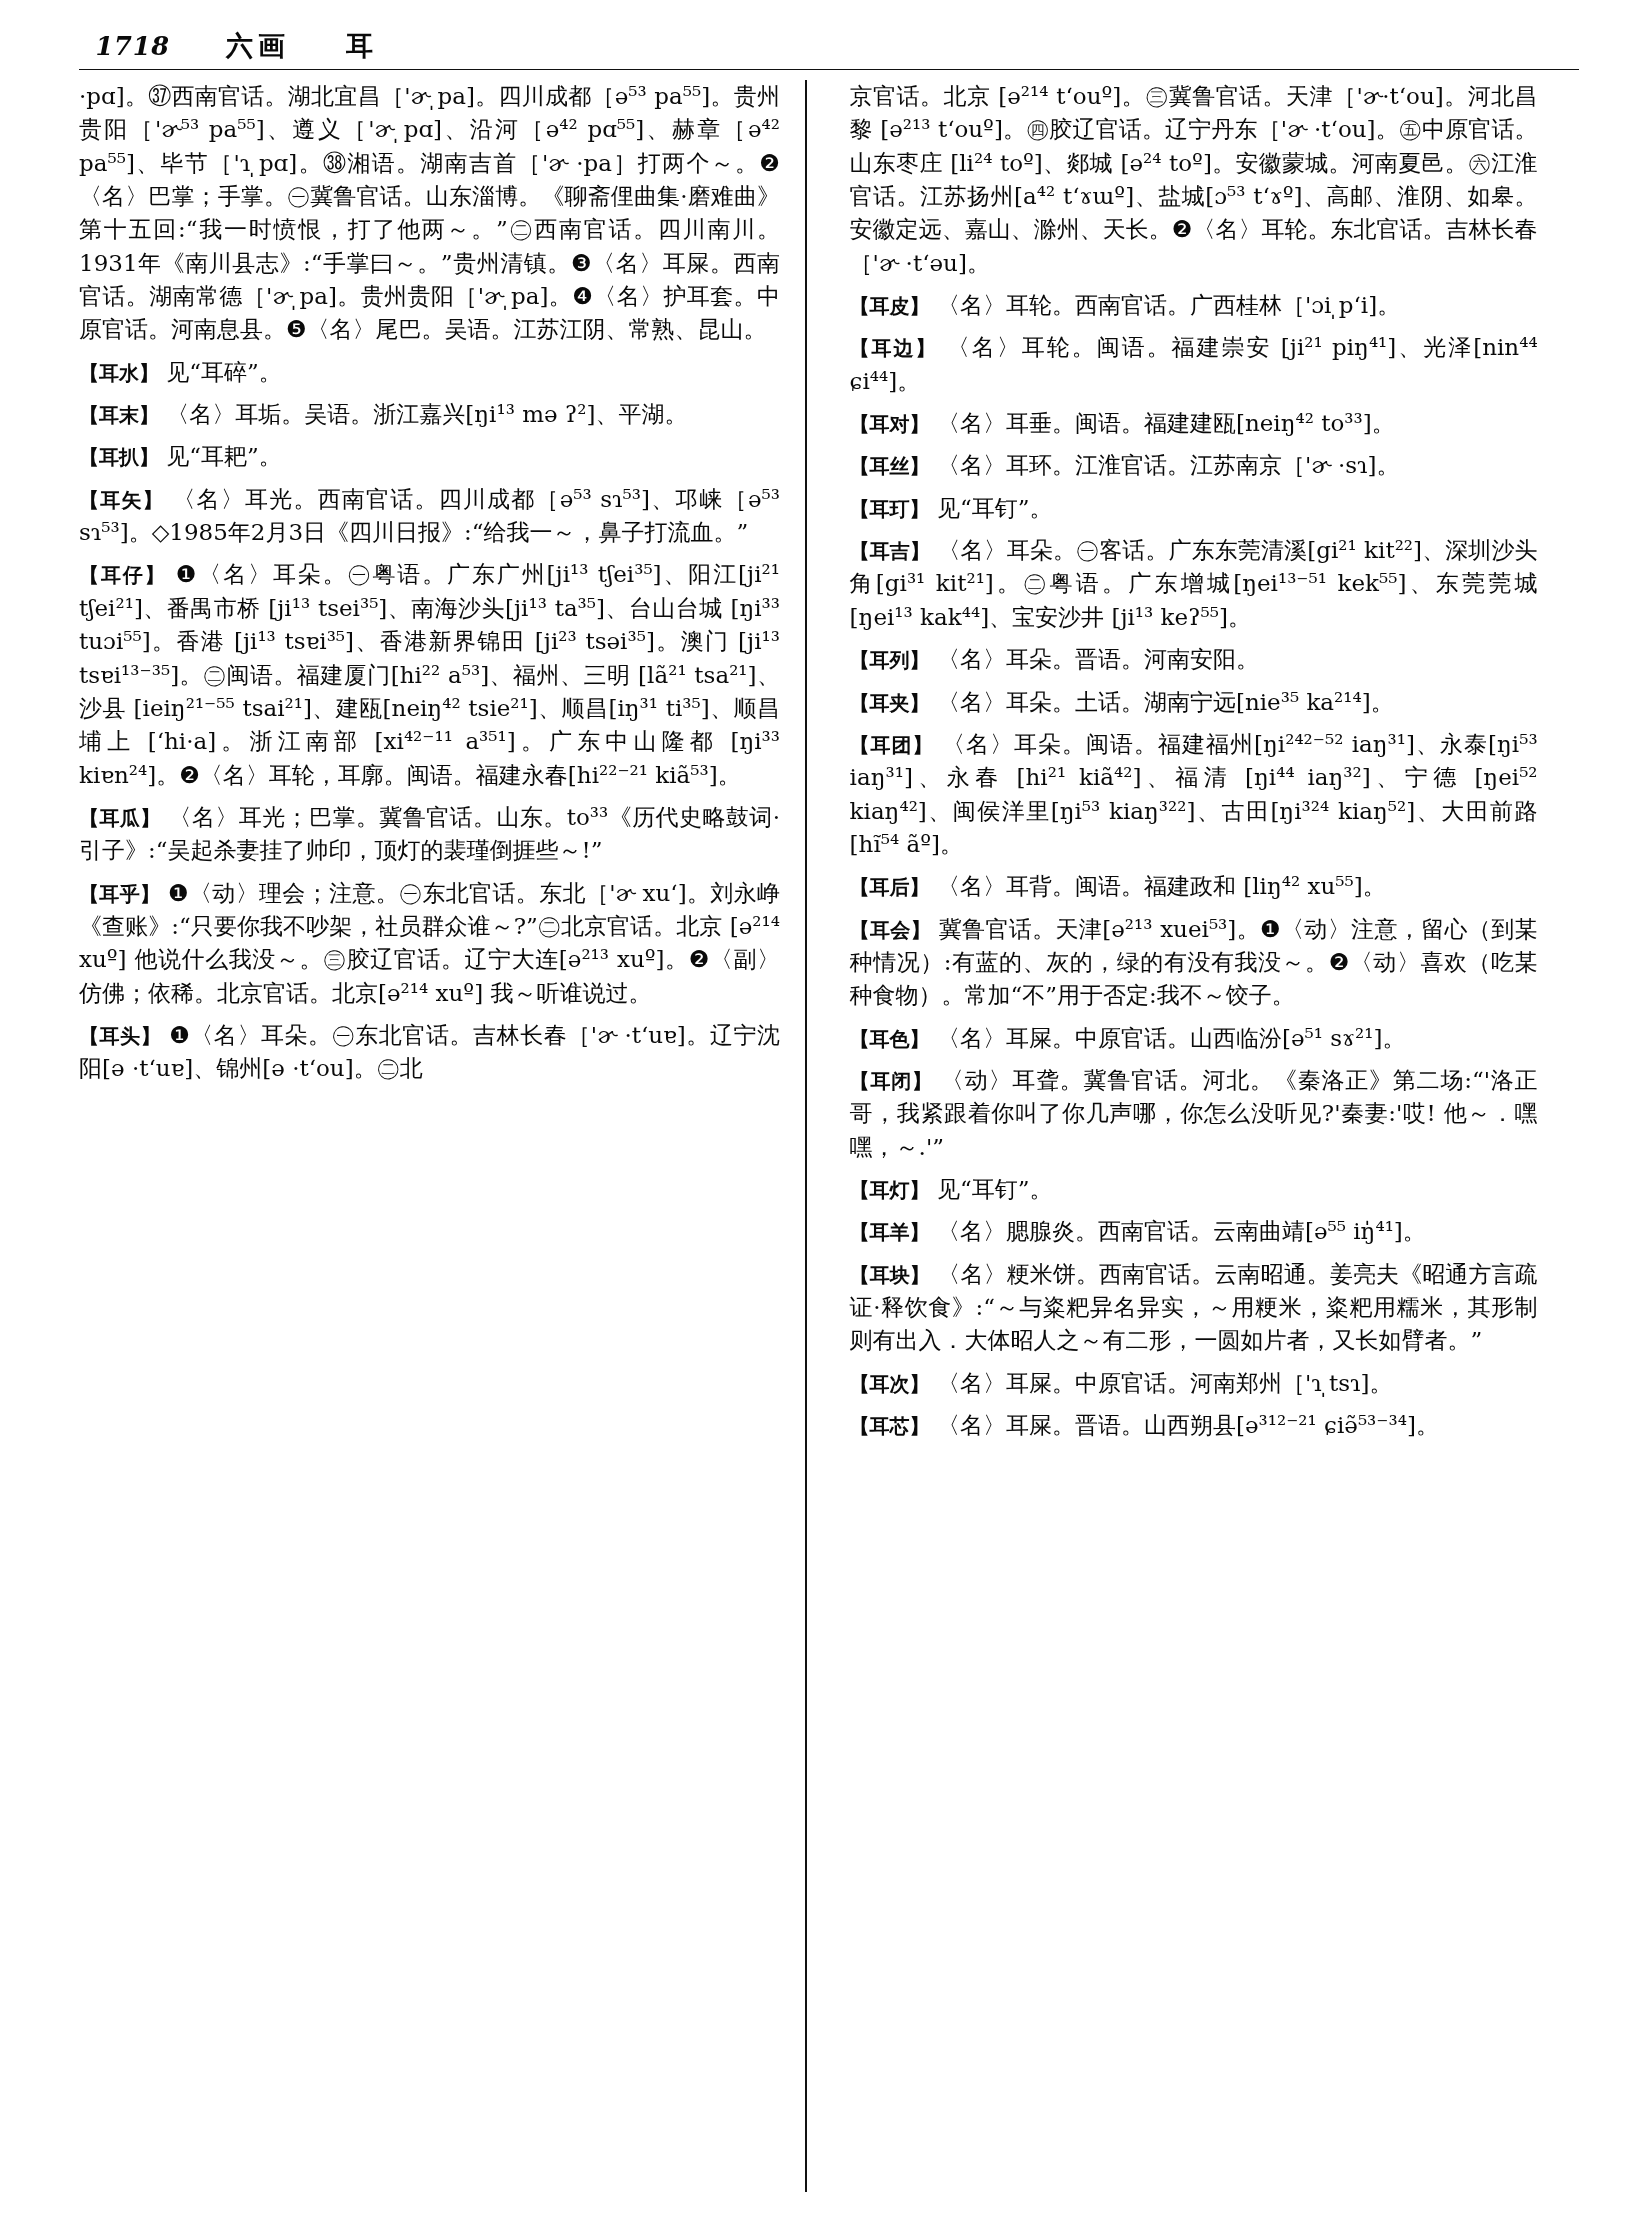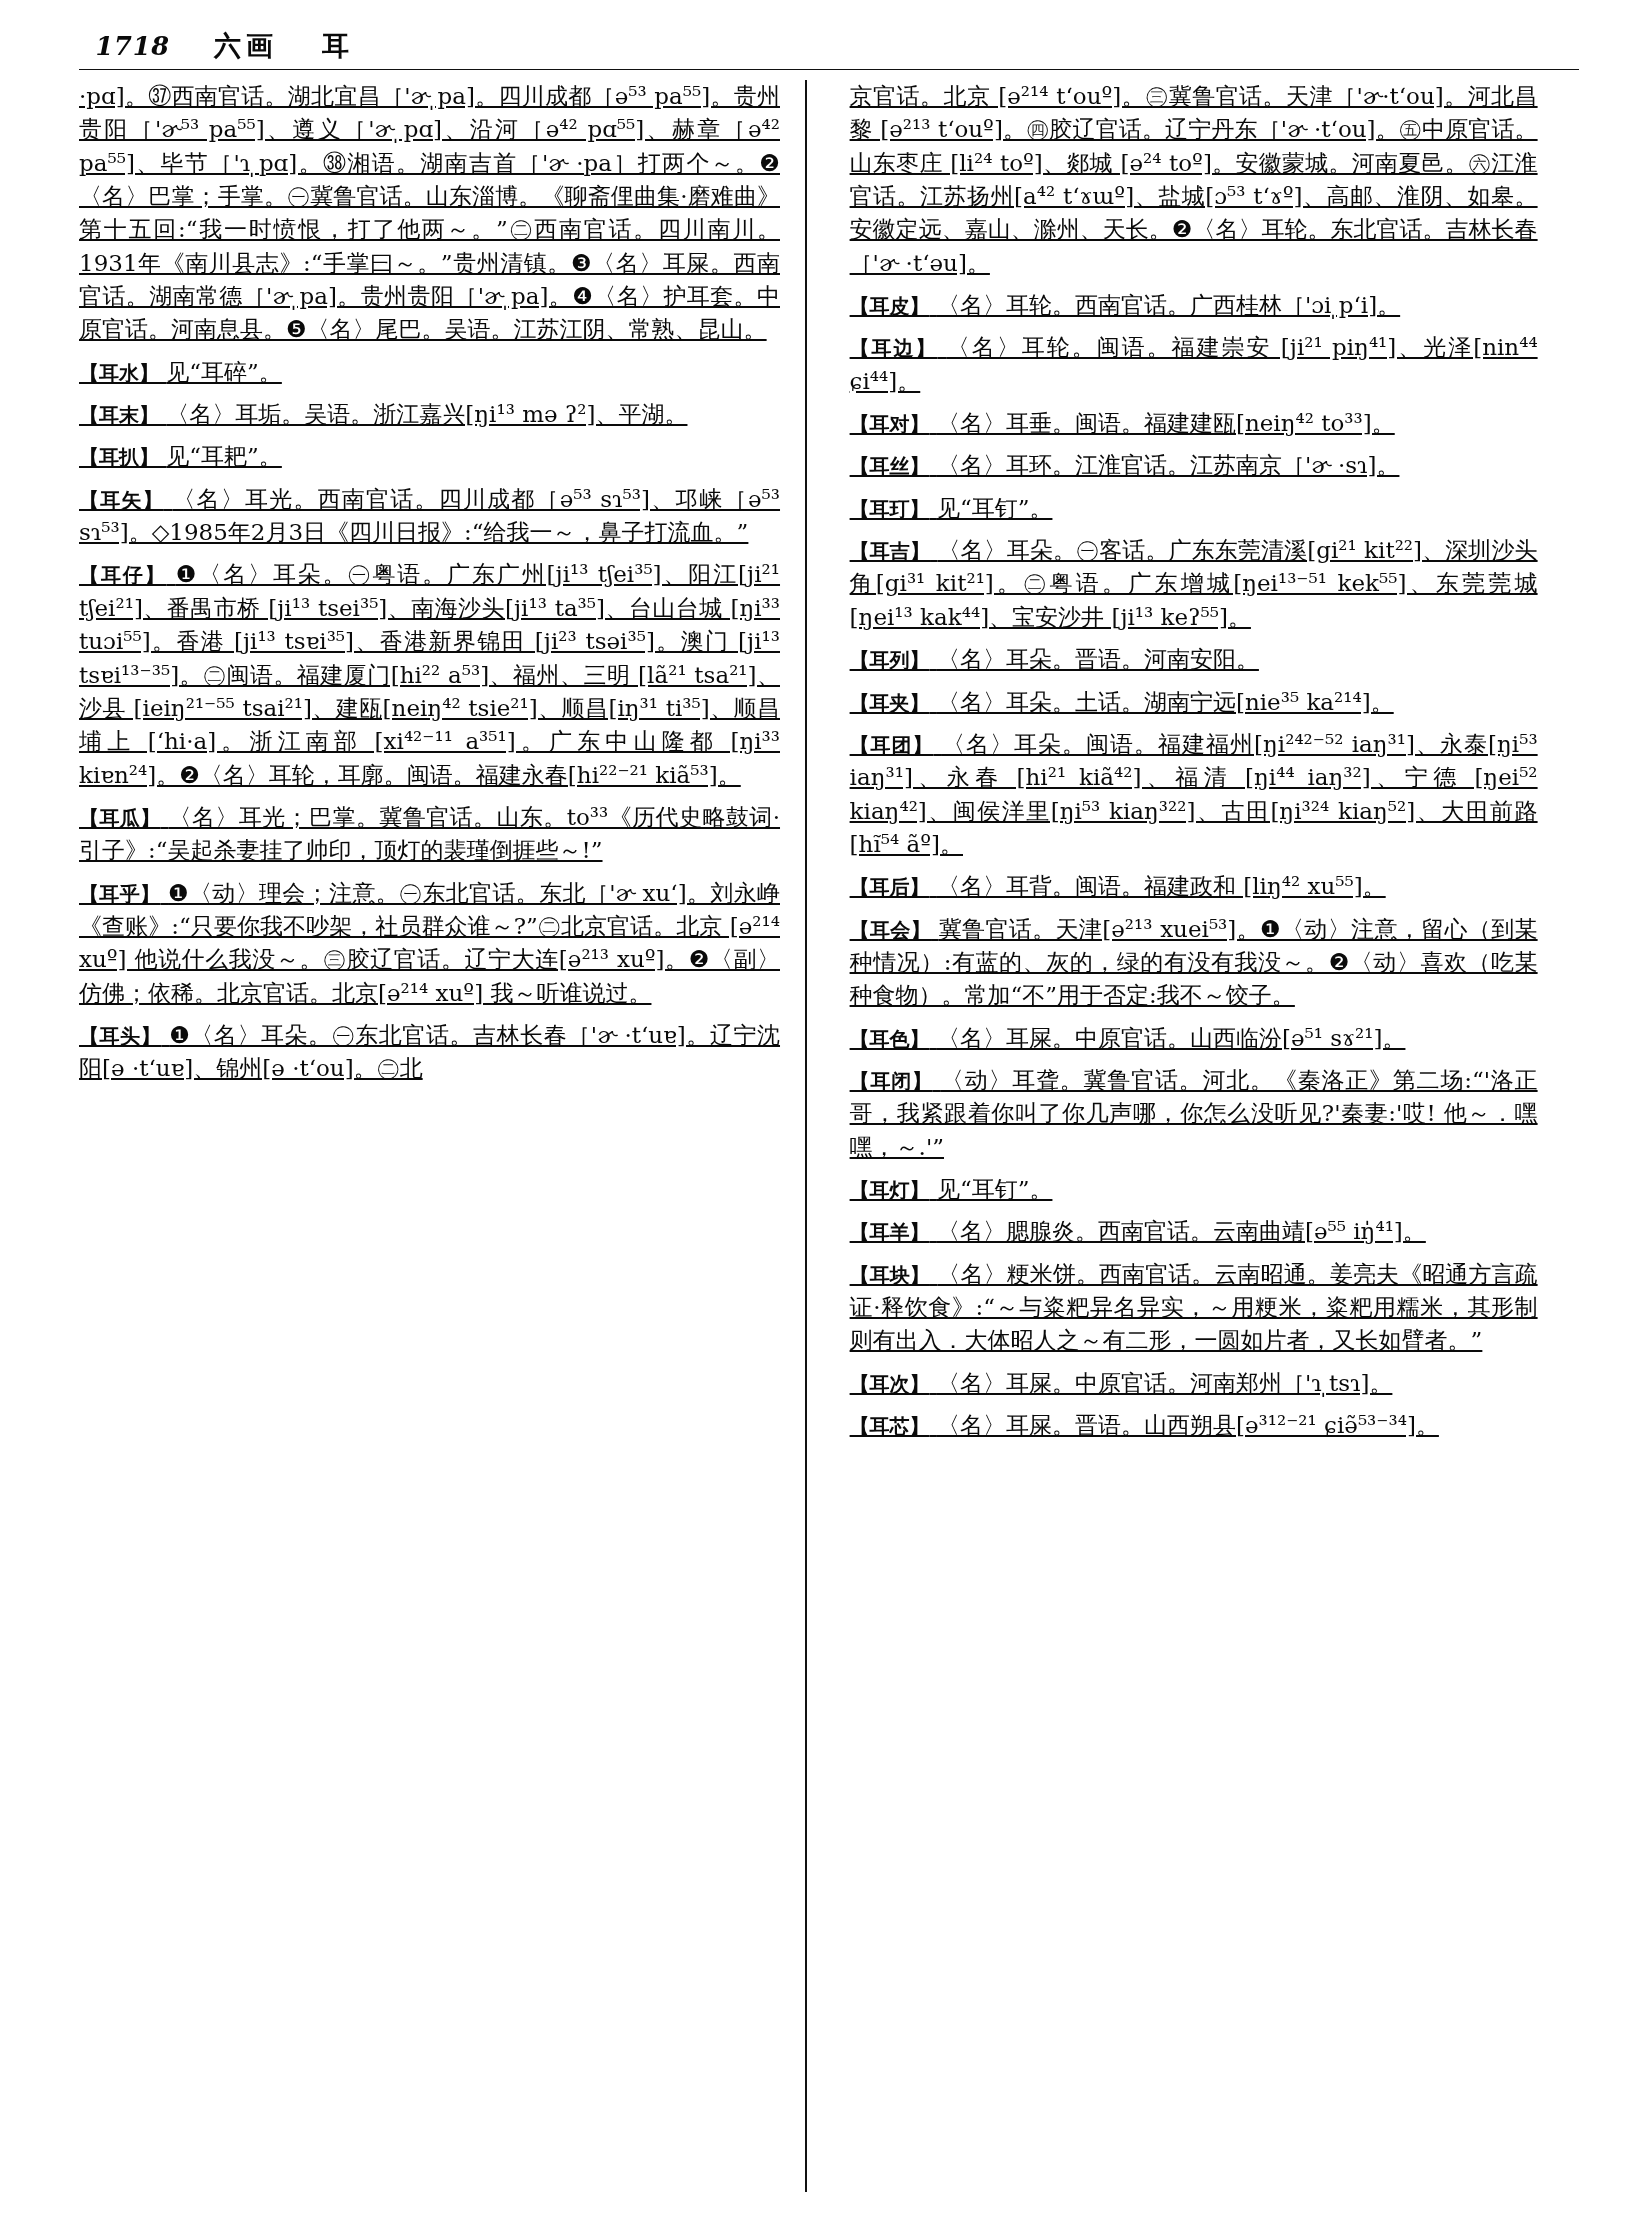--- a/index.html
+++ b/index.html
@@ -19,21 +19,21 @@
     width: 1650px;
     height: 2227px;
     box-sizing: border-box;
     padding: 28px 71px 25px 79px;
     position: relative;
   }
   
   .header {
     display: flex;
     align-items: baseline;
-    gap: 44px;
+    gap: 56px;
     font-size: 27px;
     letter-spacing: 0.8px;
     padding-left: 16.5px;
     margin-bottom: 5px;
   }
   .header .pageno {
     font-style: italic;
     font-family: "DejaVu Serif", serif;
     font-weight: 700;
     font-size: 25.6px;
@@ -66,21 +66,20 @@
     background: #111;
     margin: 0 5px 0 0;
     height: 2112px;
   }
   .entry {
     font-size: 23px;
     line-height: 1.45;
     margin-bottom: 9px;
     text-align: justify;
     text-justify: inter-character;
-    text-decoration: underline;
   }
   .entry.cont { margin-bottom: 9px; }
   .headword {
     font-weight: 700;
     font-size: 20px;
     letter-spacing: 0px;
     white-space: nowrap;
   }
   .entry .body { display: inline; }
 </style>

